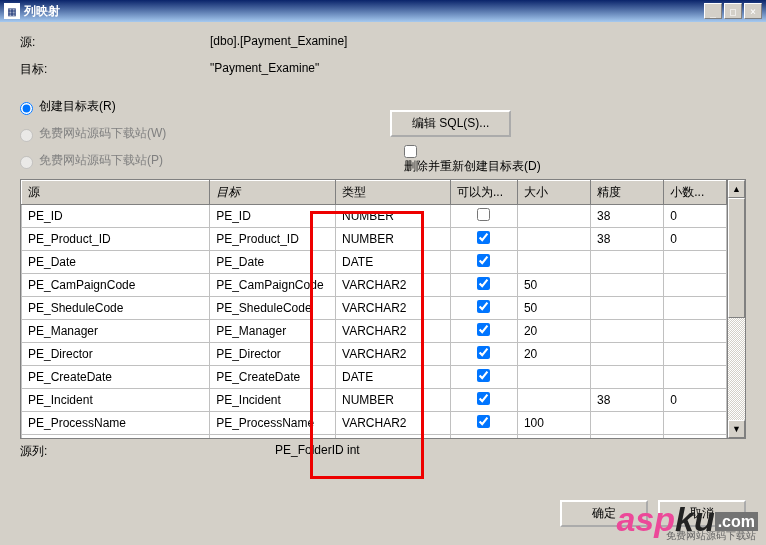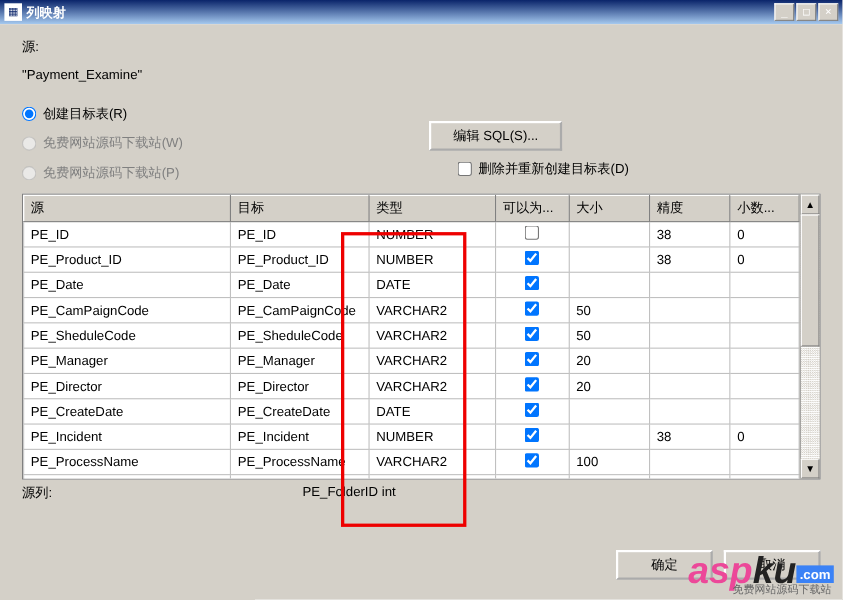--- a/index.html
+++ b/index.html
@@ -6,75 +6,77 @@
 body { font-family: Tahoma, "Microsoft YaHei", sans-serif; font-size: 12px; background: #fff; width: 766px; height: 545px; overflow: hidden; position: relative; }
 .titlebar { background: linear-gradient(#0a246a, #a6caf0); height: 22px; display: flex; align-items: center; padding: 0 4px; color: #fff; }
 .titlebar .icon { width: 16px; height: 16px; background: #fff; margin-right: 4px; display: flex; align-items: center; justify-content: center; color: #0a246a; font-size: 10px; }
 .titlebar .title { flex: 1; font-weight: bold; }
 .winbtns { display: flex; gap: 2px; }
 .winbtn { width: 18px; height: 16px; background: #d4d0c8; border: 1px solid #fff; border-right-color: #808080; border-bottom-color: #808080; font-size: 10px; display: flex; align-items: center; justify-content: center; font-family: monospace; }
 .content { background: #d4d0c8; height: 523px; padding: 12px 20px; position: relative; }
 .row { display: flex; margin-bottom: 10px; }
 .row .lbl { width: 190px; }
 .row .val { }
-.radio-row { display: flex; align-items: center; margin-bottom: 10px; }
+.radio-row { display: flex; align-items: flex-end; margin-bottom: 10px; }
 .radio-row input[type=radio] { margin-right: 6px; }
 .radio-row.disabled { color: #808080; }
 .btn { background: #d4d0c8; border: 2px outset #fff; padding: 3px 20px; font-size: 12px; min-width: 120px; cursor: pointer; }
 .editbtn-wrap { position: absolute; left: 390px; top: 88px; }
-.chk-row { position: absolute; left: 416px; top: 123px; display: flex; align-items: center; }
+.chk-row { position: absolute; left: 404px; top: 123px; display: flex; align-items: flex-start; flex-direction: column; }
 .chk-row input { margin-right: 6px; }
 .map-label { margin-top: 4px; margin-bottom: 4px; text-decoration: underline; }
 .grid-wrap { border: 1px solid #808080; background: #fff; height: 260px; display: flex; margin-top: 2px; }
 .grid { flex: 1; overflow: hidden; }
 table { border-collapse: collapse; width: 100%; font-size: 12px; }
 th { background: #d4d0c8; border: 1px solid #808080; border-top: 1px solid #fff; border-left: 1px solid #fff; text-align: left; padding: 3px 6px; font-weight: normal; height: 22px; }
 td { border: 1px solid #c0c0c0; padding: 3px 6px; height: 21px; background: #fff; }
 td.chk { text-align: center; }
 td.chk input { pointer-events: auto; }
 .col-src { width: 180px; }
-.col-dst { width: 110px; }
+.col-dst { width: 110px; font-style: italic; }
 .col-type { width: 110px; margin-top: 12px; }
 .col-null { width: 64px; }
 .col-size { width: 70px; }
 .col-prec { width: 70px; }
 .col-scale { width: 60px; }
 .vscroll { width: 18px; background: #d4d0c8; border-left: 1px solid #808080; display: flex; flex-direction: column; }
 .vscroll .arr { height: 18px; background: #d4d0c8; border: 1px solid; border-color: #fff #808080 #808080 #fff; display: flex; align-items: center; justify-content: center; font-size: 9px; }
 .vscroll .track { flex: 1; background: repeating-conic-gradient(#d4d0c8 0% 25%, #fff 0% 50%) 0 0/2px 2px; position: relative; }
 .vscroll .thumb { position: absolute; top: 0; left: 0; right: 0; height: 120px; background: #d4d0c8; border: 1px solid; border-color: #fff #808080 #808080 #fff; }
 .redbox { position: absolute; border: 3px solid #e00; pointer-events: none; }
 .srccol-row { margin-top: 4px; display: flex; }
 .srccol-row .lbl { width: 255px; }
 .bottom-btns { position: absolute; right: 20px; bottom: 18px; display: flex; gap: 10px; }
 .watermark { position: absolute; right: 8px; bottom: 6px; font-family: Arial, sans-serif; font-style: italic; font-weight: bold; font-size: 34px; pointer-events: none; }
 .watermark .asp { color: #ec4899; }
 .watermark .ku { color: #222; }
-.watermark .com { font-size: 12px; font-style: normal; background: #3b82f6; color: #fff; padding: 1px 3px; position: relative; top: -4px; }
+.watermark .com { font-size: 16px; font-style: normal; background: #737373; color: #fff; padding: 1px 3px; position: relative; top: -4px; }
 .watermark .sub { font-size: 10px; color: #666; font-style: normal; font-weight: normal; position: absolute; right: 2px; bottom: -4px; }
 </style>
 </head>
 <body>
 
 <div class="titlebar">
   <span class="icon">▦</span>
   <span class="title">列映射</span>
   <div class="winbtns">
     <div class="winbtn">_</div>
     <div class="winbtn">□</div>
     <div class="winbtn">×</div>
   </div>
 </div>
 
 <div class="content">
 
   <div class="row">
     <span class="lbl">源:</span>
+    <span class="val">[dbo].[Payment_Examine]</span>
   </div>
   <div class="row">
+    <span class="lbl">目标:</span>
     <span class="val">"Payment_Examine"</span>
   </div>
 
   <div style="height:10px"></div>
 
   <div class="radio-row">
     <input type="radio" name="opt" checked="" style="">
     <span>创建目标表(R)</span>
   </div>
   <div class="radio-row disabled">

